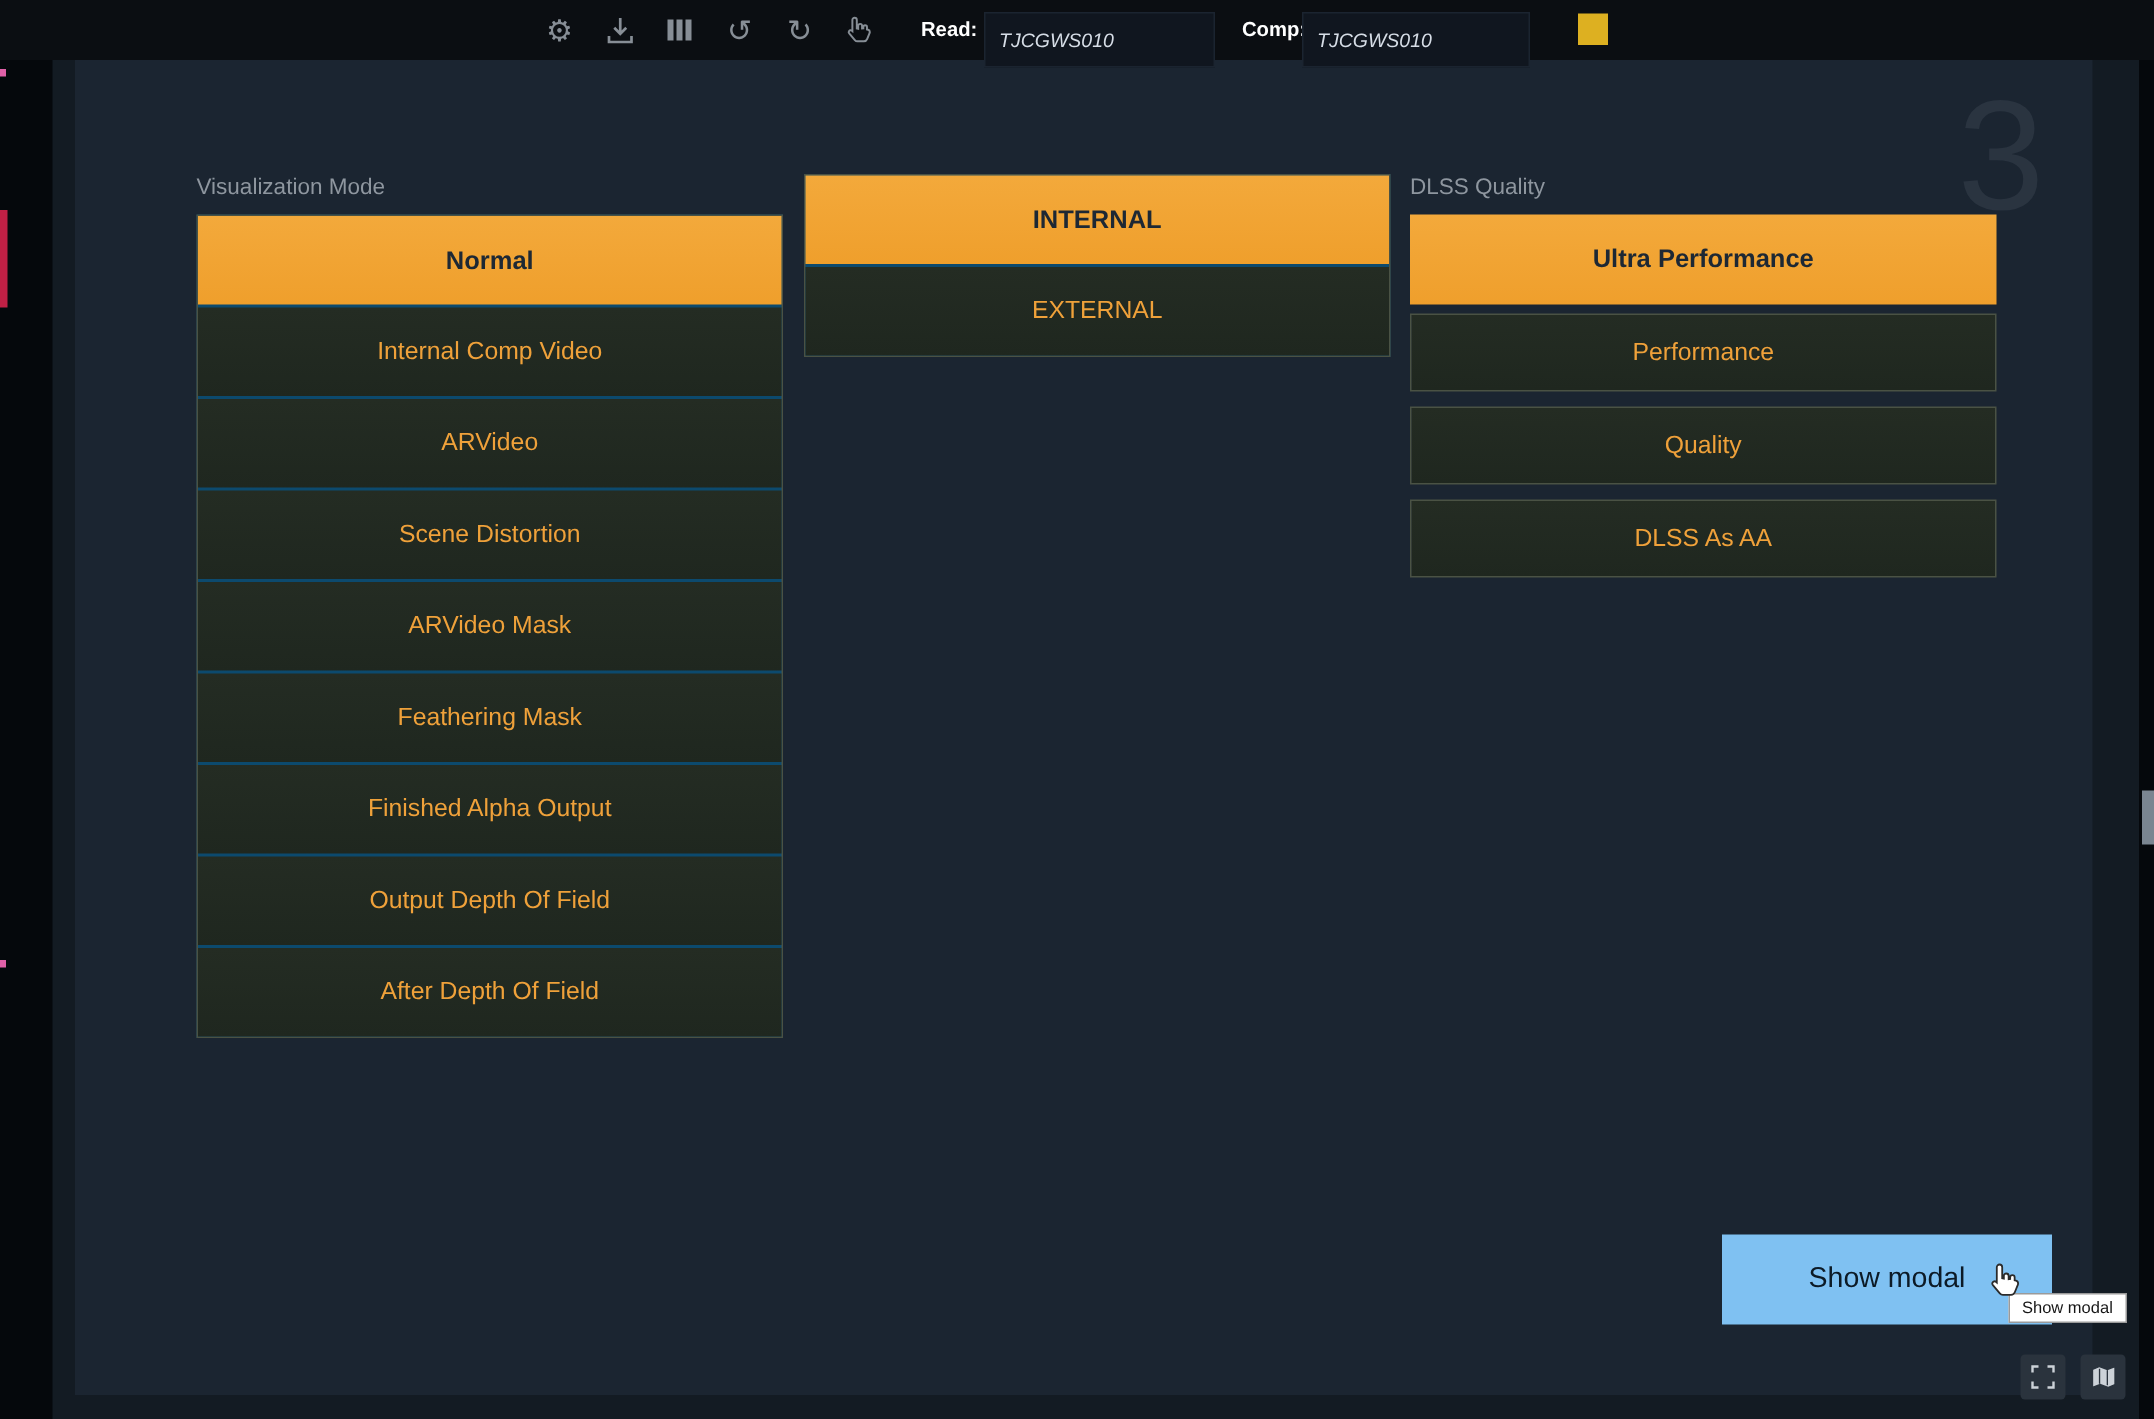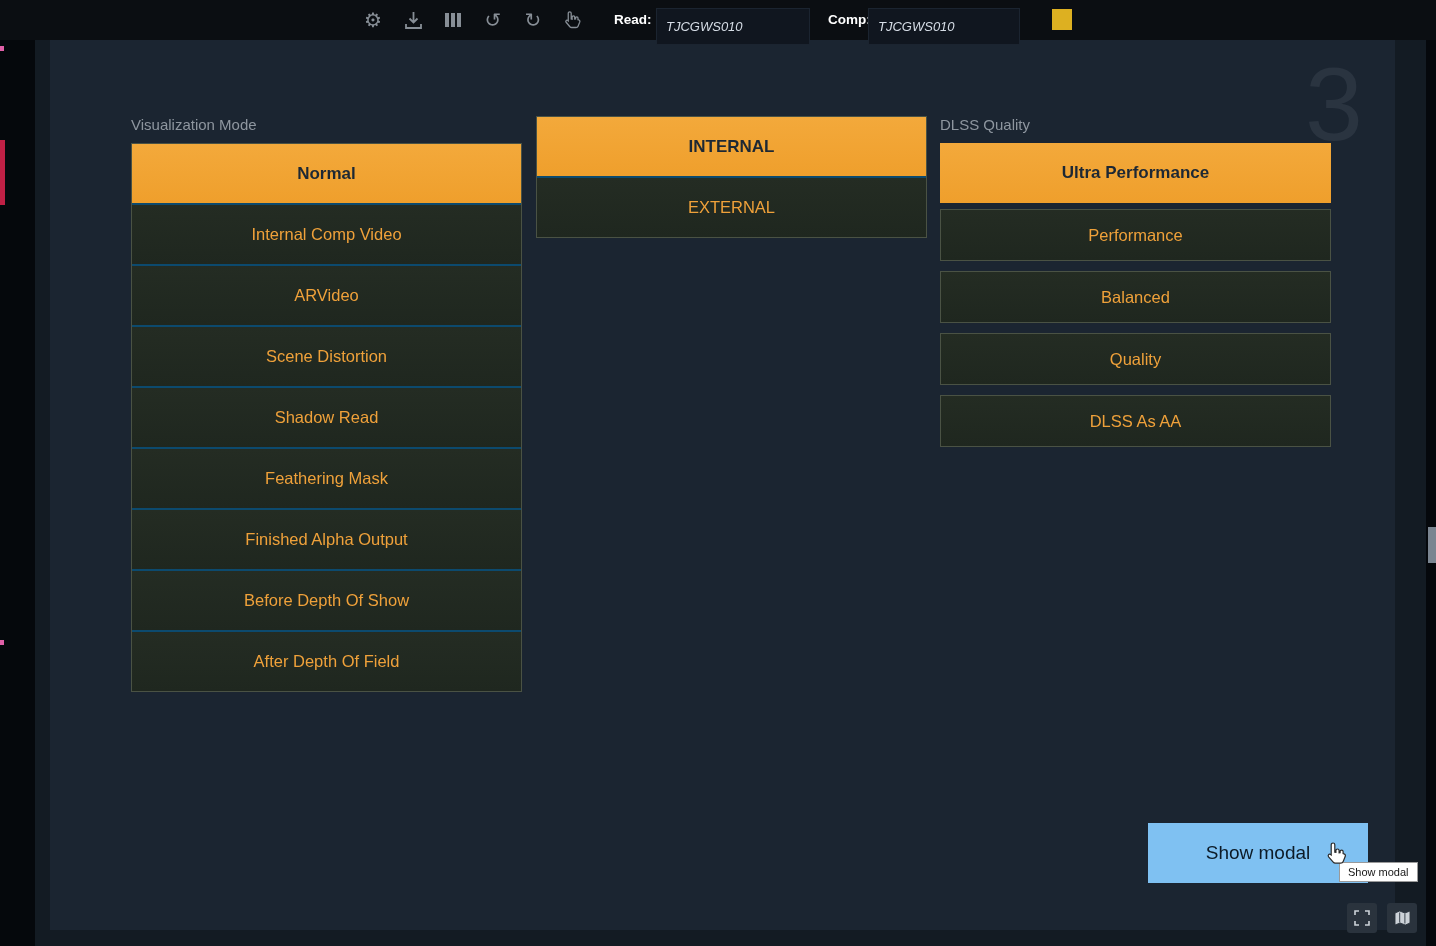--- a/index.html
+++ b/index.html
@@ -107,41 +107,40 @@
 
 <div class="watermark">3</div>
 
 <div class="col grouped" style="left:131px; top:116px;">
   <div class="col-label">Visualization Mode</div>
   <div class="btn-list">
       <div class="opt-btn selected">Normal</div>
       <div class="opt-btn">Internal Comp Video</div>
       <div class="opt-btn">ARVideo</div>
       <div class="opt-btn">Scene Distortion</div>
-      <div class="opt-btn">Shadow Read</div>
+      <div class="opt-btn">ARVideo Mask</div>
       <div class="opt-btn">Feathering Mask</div>
       <div class="opt-btn">Finished Alpha Output</div>
-      <div class="opt-btn">Before Depth Of Show</div>
+      <div class="opt-btn">Output Depth Of Field</div>
       <div class="opt-btn">After Depth Of Field</div>
     </div>
 </div>
 
 <div class="col grouped" style="left:536px; top:116px;">
   <div class="btn-list">
       <div class="opt-btn selected">INTERNAL</div>
       <div class="opt-btn">EXTERNAL</div>
     </div>
 </div>
 
 <div class="col spaced" style="left:940px; top:116px;">
   <div class="col-label">DLSS Quality</div>
   <div class="btn-list">
       <div class="opt-btn selected">Ultra Performance</div>
       <div class="opt-btn">Performance</div>
-      <div class="opt-btn">Balanced</div>
       <div class="opt-btn">Quality</div>
       <div class="opt-btn">DLSS As AA</div>
     </div>
 </div>
 
 <div class="show-modal-btn">Show modal</div>
 <div class="tooltip">Show modal</div>
 <div class="cursor">
   <svg width="22" height="24" viewBox="0 0 22 24">
     <path d="M7 1c1 0 1.8.8 1.8 1.8v7.4l1.1.2V8.6c0-.9.7-1.6 1.6-1.6s1.6.7 1.6 1.6v2.2l1-.1V9.6c0-.8.7-1.5 1.5-1.5s1.5.7 1.5 1.5v2l.9.2c.8.2 1.4.9 1.4 1.8 0 .3-.1.7-.2 1l-2 4.9c-.4 1-1.4 1.7-2.5 1.7H9.3c-.8 0-1.6-.4-2.1-1l-4.6-5.4c-.5-.6-.5-1.5 0-2.1.5-.6 1.4-.7 2-.2l.6.5V2.8C5.2 1.8 6 1 7 1z" fill="#ffffff" stroke="#2b2b2b" stroke-width="1.2"></path>

